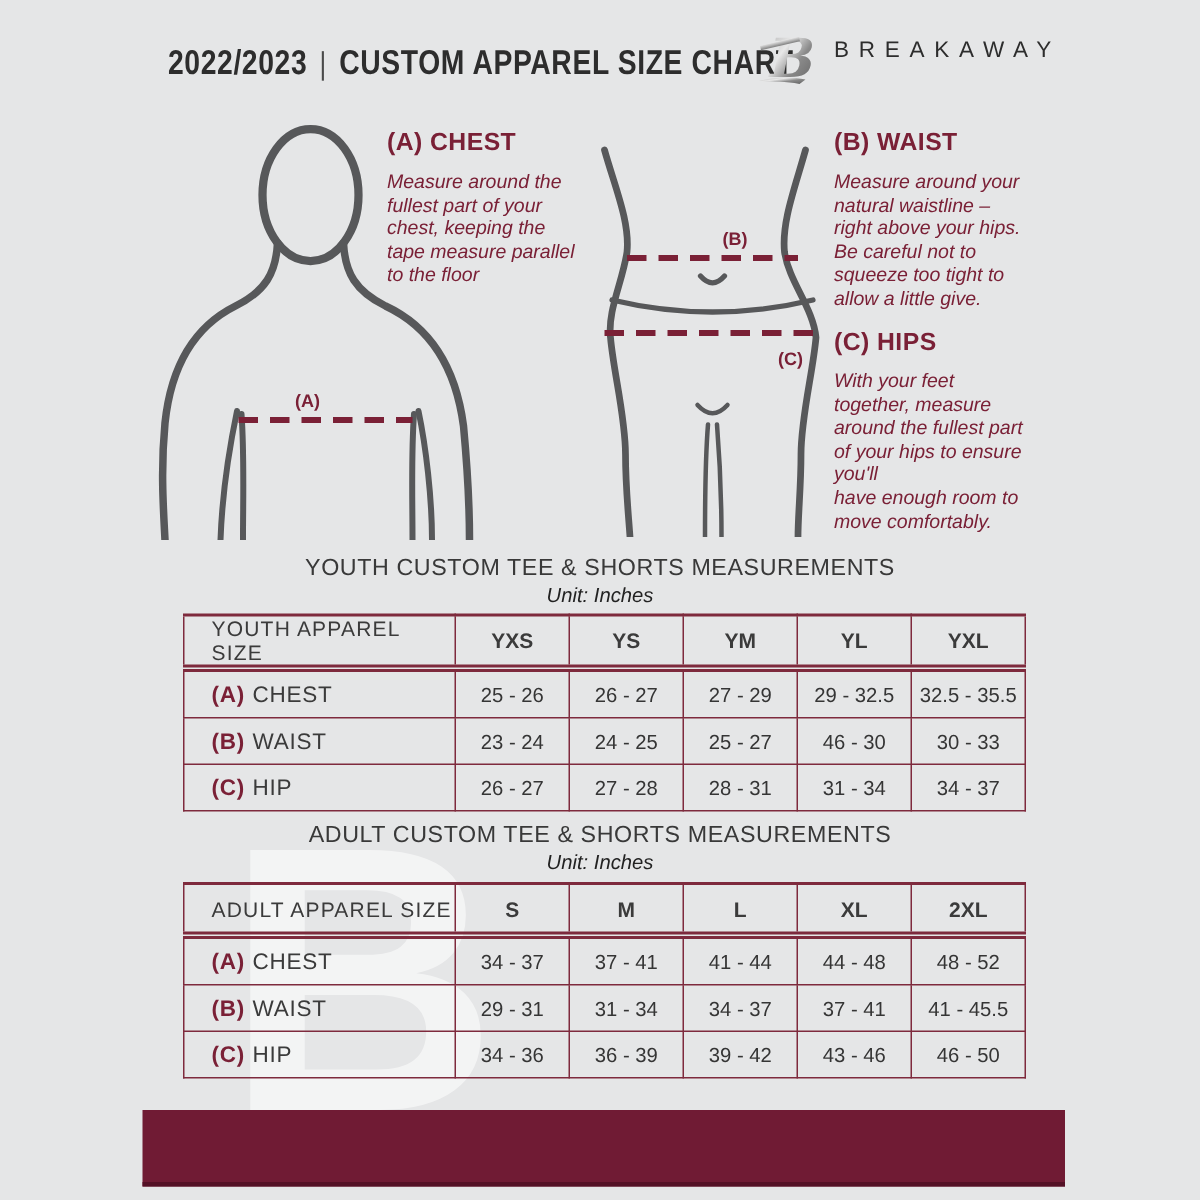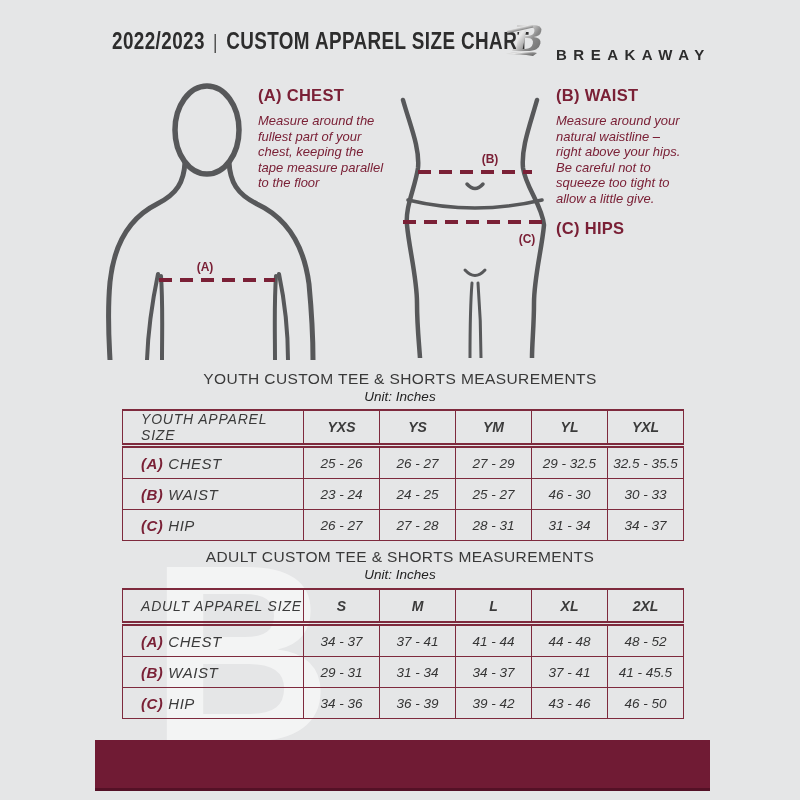--- a/index.html
+++ b/index.html
@@ -4,21 +4,21 @@
 <style>
   html,body{margin:0;padding:0;}
   body{width:800px;height:800px;background:#e5e6e7;font-family:"Liberation Sans",sans-serif;overflow:hidden;}
   .canvas{position:relative;width:776px;height:800px;background:#e5e6e7;}
 
   
   .hdr-title{position:absolute;left:112px;top:28px;font-size:23px;font-weight:bold;color:#2d2d2d;
              letter-spacing:0.5px;transform:scaleX(0.82);transform-origin:left top;white-space:nowrap;}
   .hdr-title .divider{font-weight:normal;color:#4a4a4a;padding:0 10px;font-size:21px;}
   .brand-logo{position:absolute;left:503px;top:18px;}
-  .brand-word{position:absolute;left:556px;top:46px;font-size:15px;font-weight:bold;color:#2d2d2d;
+  .brand-word{position:absolute;left:556px;top:25px;font-size:15px;font-weight:normal;color:#2d2d2d;
               letter-spacing:6.5px;white-space:nowrap;}
 
   
   .instr{position:absolute;color:#7a2036;}
   .instr h3{margin:0 0 8px 0;font-size:16.5px;font-weight:bold;letter-spacing:0.3px;}
   .instr p{margin:0;font-size:13px;font-style:italic;line-height:15.6px;white-space:pre-line;}
   .instr-chest{left:258px;top:86px;width:150px;}
   .instr-waist{left:556px;top:86px;width:155px;}
   .instr-hips{left:556px;top:219px;width:158px;}
 
@@ -28,21 +28,21 @@
   .fig .dash{stroke:#7a2036;stroke-width:4;stroke-dasharray:13 8;stroke-linecap:butt;}
   .fig text{font-family:"Liberation Sans",sans-serif;font-size:12px;font-weight:bold;fill:#7a2036;}
 
   
   .sec-title{position:absolute;left:0;width:800px;text-align:center;font-size:15.5px;font-weight:normal;
              color:#393939;letter-spacing:0.4px;}
   .sec-unit{position:absolute;left:0;width:800px;text-align:center;font-size:13.5px;font-style:italic;color:#222;}
 
   
   table.size-table{position:absolute;border-collapse:collapse;table-layout:fixed;width:561px;z-index:2;
-                   border-top:2.5px solid #7e2a3d;font-style:italic;}
+                   border-top:2.5px solid #7e2a3d;}
   table.size-table th,table.size-table td{border:1.6px solid #7e2a3d;background:transparent;
                    font-size:13.5px;color:#353535;text-align:center;padding:0;}
   table.size-table thead th{height:31px;font-size:14px;font-weight:bold;color:#3b3b3b;
                    border-bottom:5px double #7e2a3d;}
   table.size-table thead th.first{font-weight:normal;letter-spacing:0.8px;text-align:left;padding-left:18px;}
   table.size-table tbody td{height:30px;text-align:center;}
   table.size-table tbody td.first{text-align:left;padding-left:18px;font-size:15px;color:#3b3b3b;letter-spacing:0.5px;}
   .pfx{color:#7a2036;font-weight:bold;margin-right:5px;}
 
   
@@ -113,20 +113,27 @@
     <h3>(B) WAIST</h3>
     <p>Measure around your
 natural waistline –
 right above your hips.
 Be careful not to
 squeeze too tight to
 allow a little give.</p>
   </div>
   <div class="instr instr-hips">
     <h3>(C) HIPS</h3>
+    <p>With your feet
+together, measure
+around the fullest part
+of your hips to ensure
+you'll
+have enough room to
+move comfortably.</p>
   </div>
 
   <div class="watermark">B</div>
 
   <div class="sec-title" style="top:370px;">YOUTH CUSTOM TEE &amp; SHORTS MEASUREMENTS</div>
   <div class="sec-unit" style="top:389px;">Unit: Inches</div>
 
   <table class="size-table" style="left:122px;top:409px;">
     <colgroup>
         <col style="width:181px">

